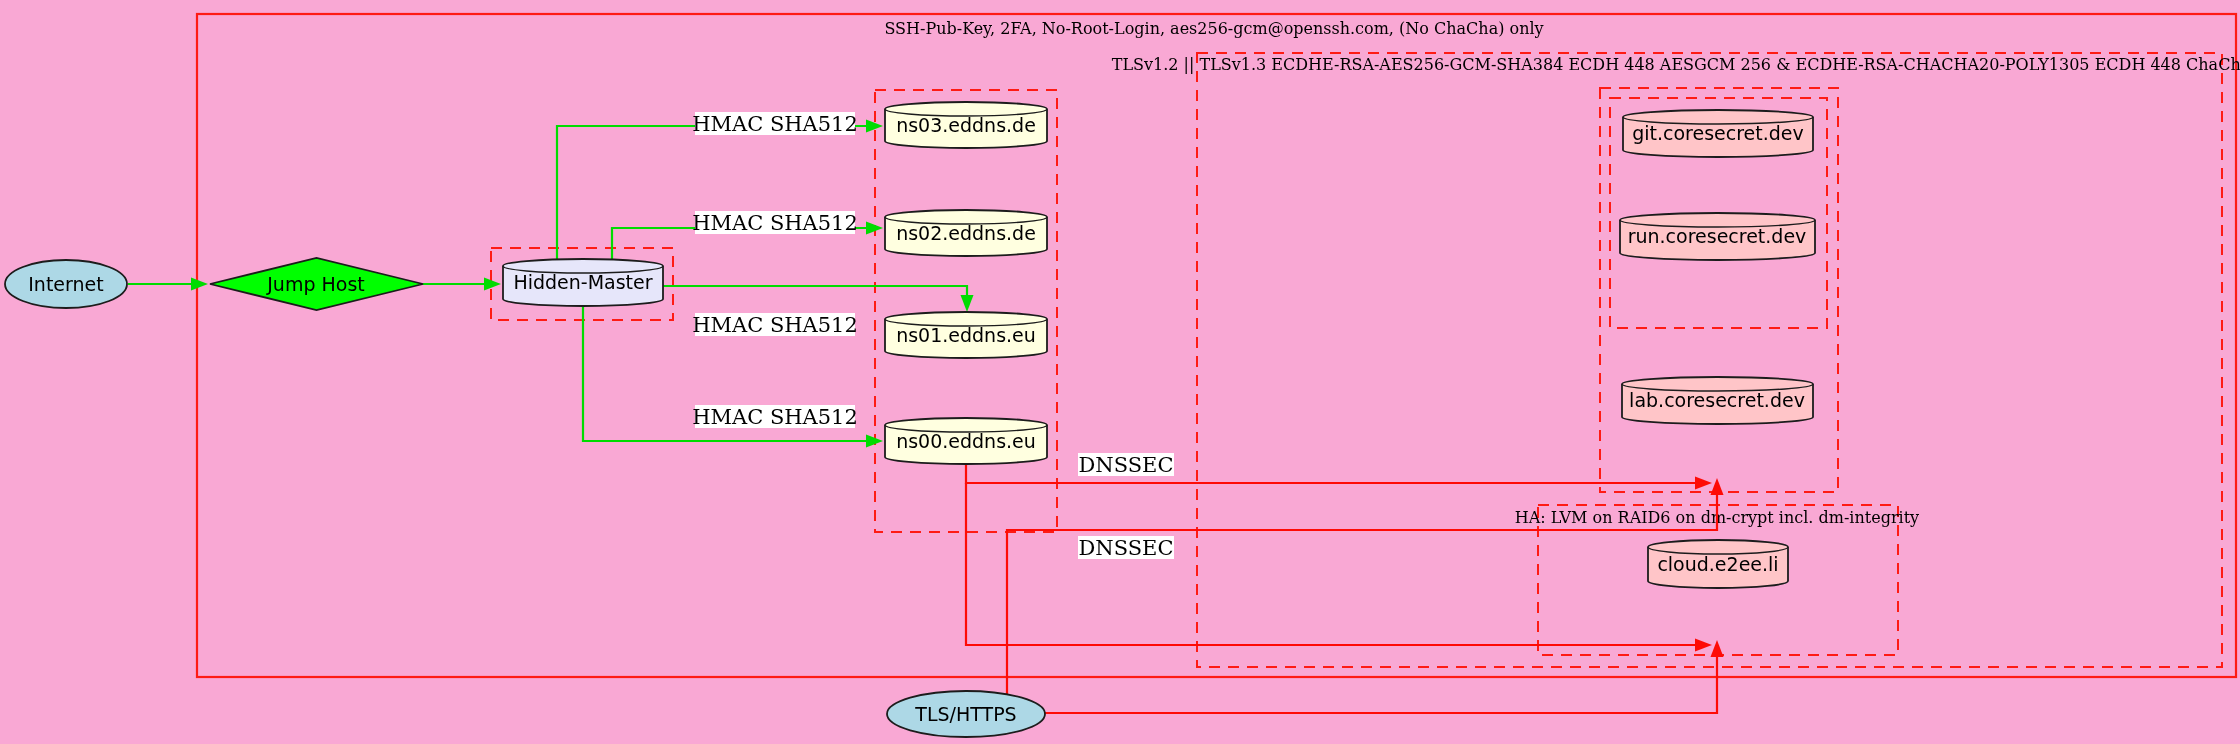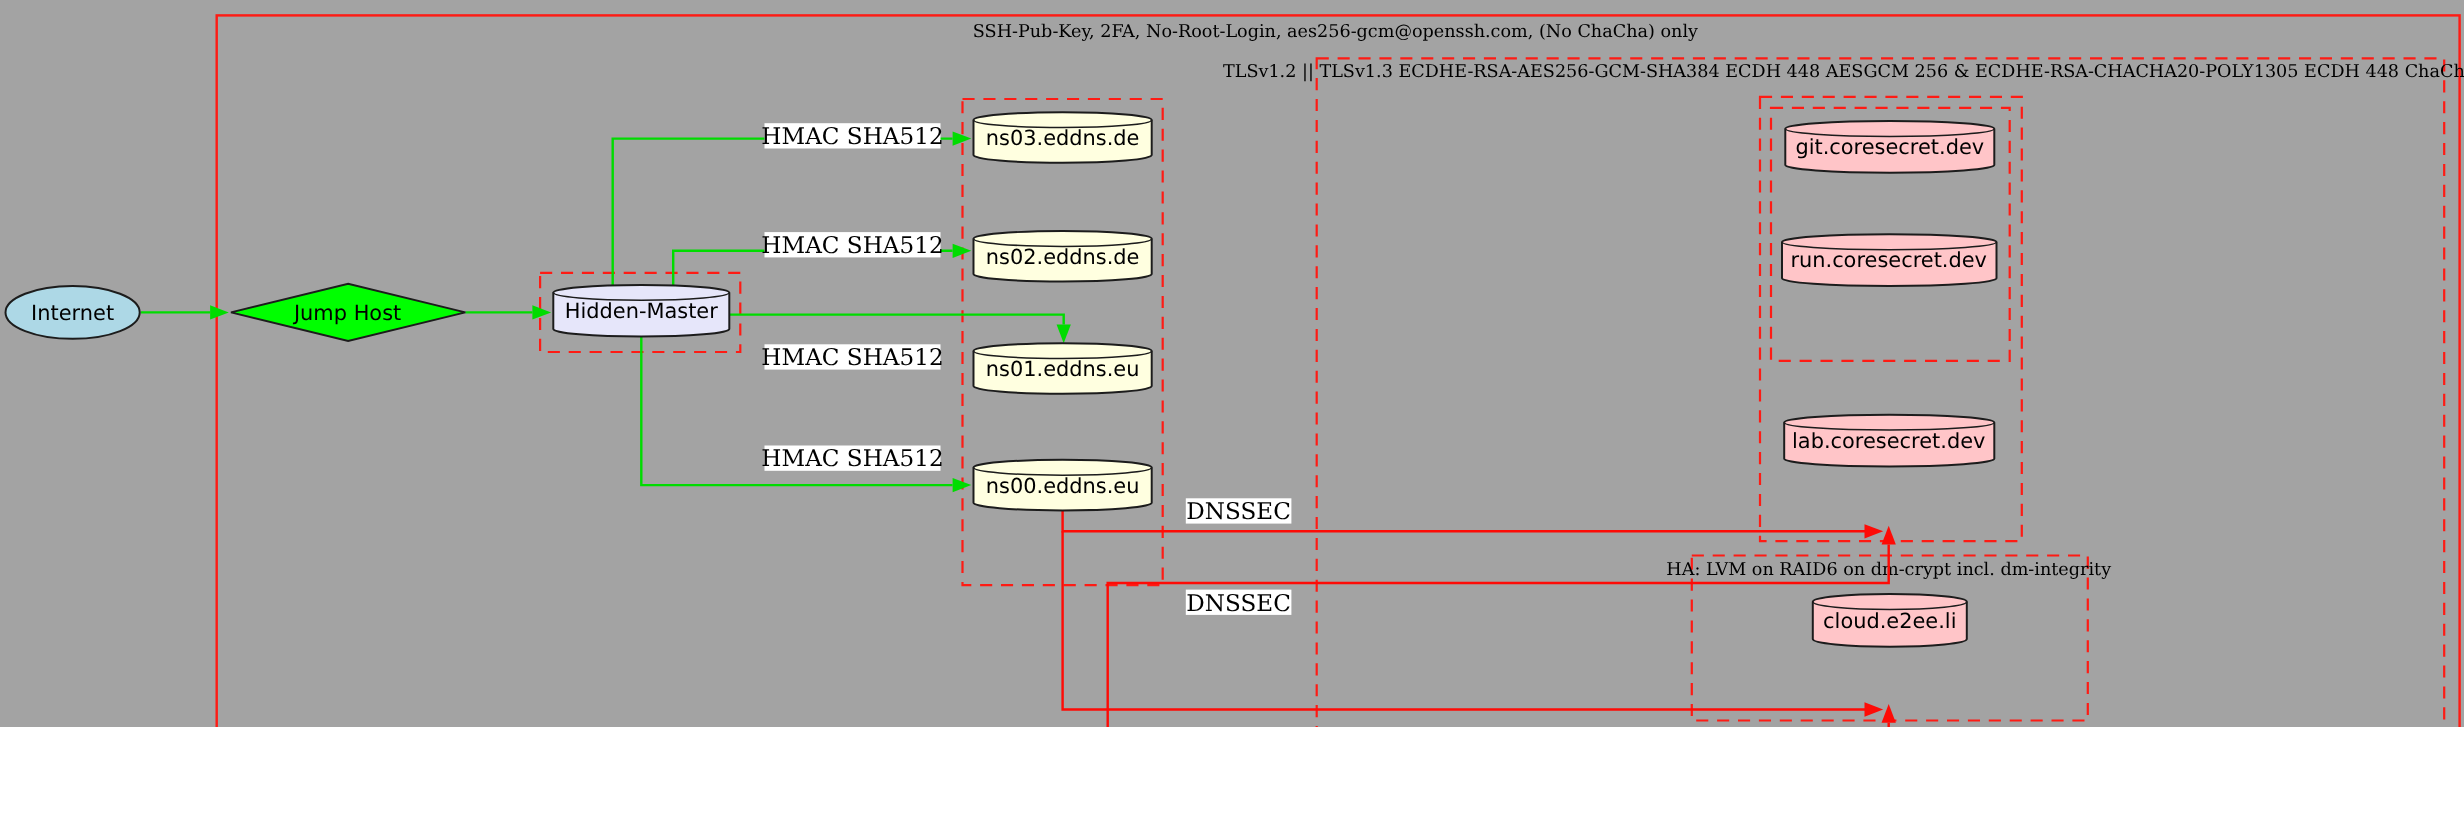--- a/index.html
+++ b/index.html
@@ -1,16 +1,16 @@
 <!DOCTYPE html>
 <html><head>
 <meta charset="utf-8">
 <style>
   html,body{margin:0;padding:0;background:#ffffff;}
-  .stage{position:relative;width:2240px;height:661px;background:#a3a3a3;overflow:hidden;}
+  .stage{position:relative;width:2240px;height:744px;background:#f9a8d4;overflow:hidden;}
   svg{display:block;}
   .clusterLabel{font:16px "DejaVu Serif", serif;fill:#000;text-anchor:middle;}
   .edgeLabel{font:21px "DejaVu Serif", serif;fill:#000;text-anchor:middle;}
   .nodeLabel{font:19px "DejaVu Sans", sans-serif;fill:#000;text-anchor:middle;}
   .boxSolid{fill:none;stroke:#fe1b14;stroke-width:2.2;}
   .boxDash{fill:none;stroke:#fe1b14;stroke-width:2;stroke-dasharray:11 8;}
   .gEdge{fill:none;stroke:#00dc00;stroke-width:2.2;}
   .gHead{fill:#00dc00;stroke:none;}
   .rEdge{fill:none;stroke:#fe0b06;stroke-width:2.2;}
   .rHead{fill:#fe0b06;stroke:none;}

